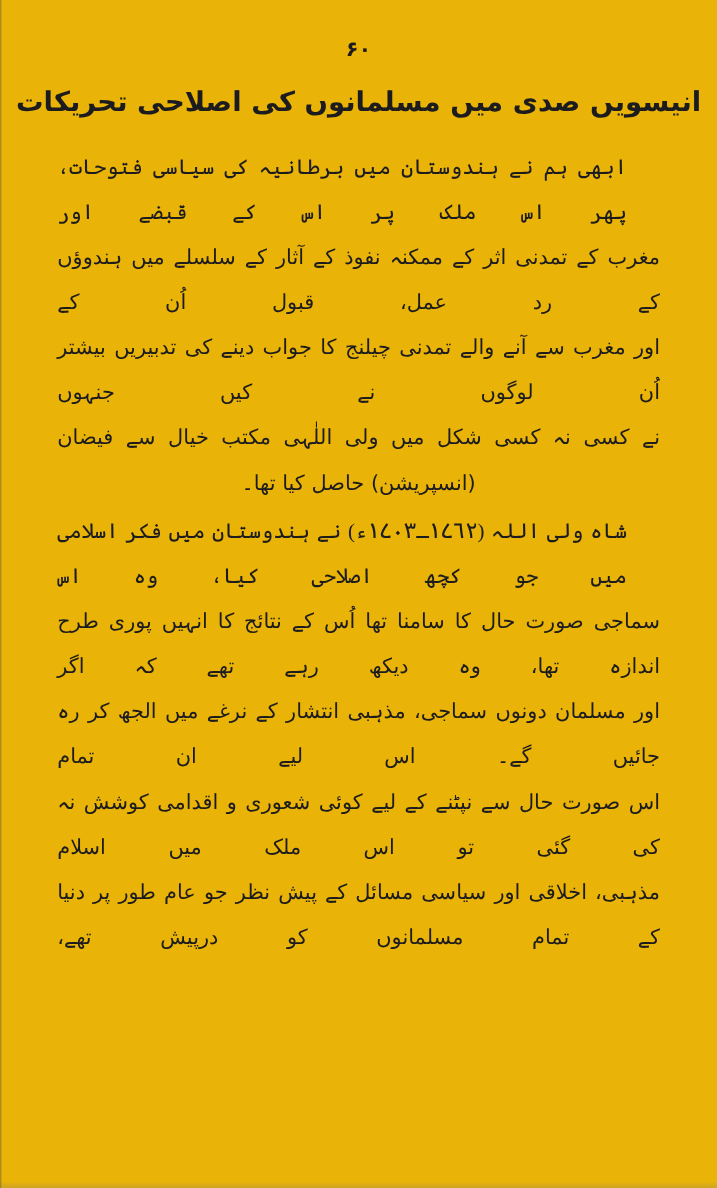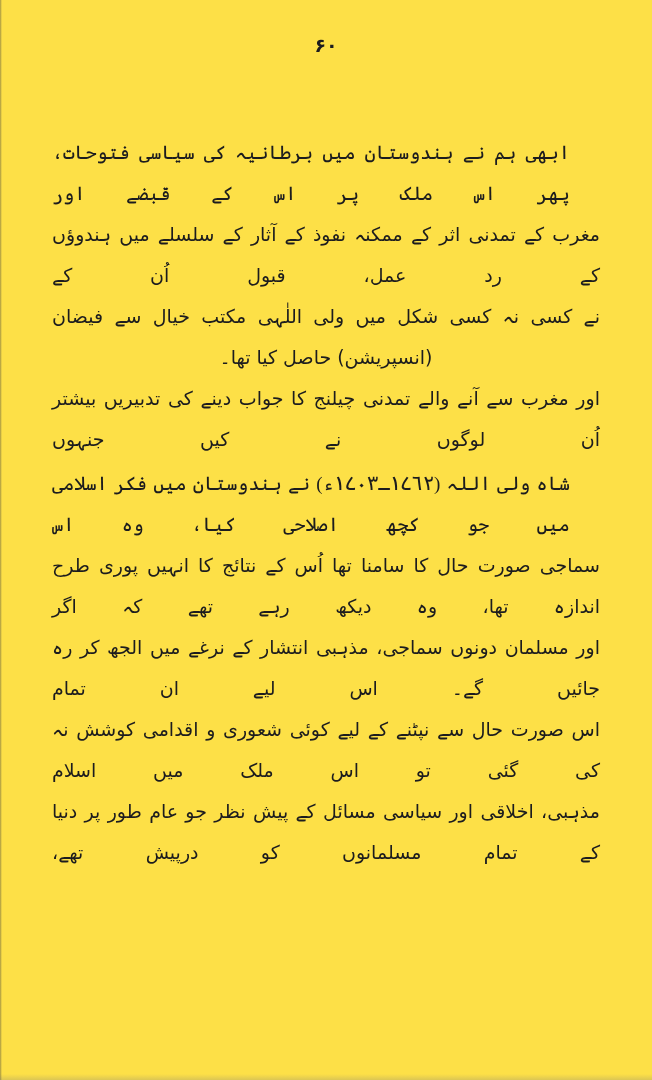--- a/index.html
+++ b/index.html
@@ -6,21 +6,21 @@
   html, body { width: 652px; height: 1080px; }
   body {
     font-family: "DejaVu Sans", sans-serif;
     background: #f6f5f2;
     position: relative;
     overflow: hidden;
   }
   .scan-page {
     position: absolute;
     inset: 0;
-    background: #fde047;
+    background: #eab308;
     color: #1c1c1e;
     direction: rtl;
   }
   
   .edge-left {
     position: absolute; left: 0; top: 0; bottom: 0; width: 2px;
     background: linear-gradient(to right, rgba(60,60,60,.45), rgba(60,60,60,0));
   }
   .edge-bottom {
     position: absolute; left: 0; right: 0; bottom: 0; height: 6px;
@@ -59,28 +59,29 @@
   .line.centerline { text-align-last: center; }
   .line.indent { padding-right: 30px; font-family: Liberation Serif, serif; }
 </style>
 </head>
 <body>
 
 <div class="scan-page">
 
   <div class="page-number">۶۰</div>
 
+  <div class="heading">انیسویں صدی میں مسلمانوں کی اصلاحی تحریکات</div>
 
   <div class="body-text">
 
     <div class="para">
       <div class="line just indent">ابھی ہم نے ہندوستان میں برطانیہ کی سیاسی فتوحات، پھر اس ملک پر اس کے قبضے اور</div>
       <div class="line just">مغرب کے تمدنی اثر کے ممکنہ نفوذ کے آثار کے سلسلے میں ہندوؤں کے رد عمل، قبول اُن کے</div>
+      <div class="line just">اور مغرب سے آنے والے تمدنی چیلنج کا جواب دینے کی تدبیریں بیشتر اُن لوگوں نے کیں جنہوں</div>
       <div class="line centerline">نے کسی نہ کسی شکل میں ولی اللٰہی مکتب خیال سے فیضان (انسپریشن) حاصل کیا تھا۔</div>
-      <div class="line just">اور مغرب سے آنے والے تمدنی چیلنج کا جواب دینے کی تدبیریں بیشتر اُن لوگوں نے کیں جنہوں</div>
     </div>
 
     <div class="para">
       <div class="line just indent">شاہ ولی اللہ (۱۷۶۲ـ۱۷۰۳ء) نے ہندوستان میں فکر اسلامی میں جو کچھ اصلاحی کیا، وہ اس</div>
       <div class="line just">سماجی صورت حال کا سامنا تھا اُس کے نتائج کا انہیں پوری طرح اندازہ تھا، وہ دیکھ رہے تھے کہ اگر</div>
       <div class="line just">اور مسلمان دونوں سماجی، مذہبی انتشار کے نرغے میں الجھ کر رہ جائیں گے۔ اس لیے ان تمام</div>
       <div class="line just">اس صورت حال سے نپٹنے کے لیے کوئی شعوری و اقدامی کوشش نہ کی گئی تو اس ملک میں اسلام</div>
       <div class="line just">مذہبی، اخلاقی اور سیاسی مسائل کے پیش نظر جو عام طور پر دنیا کے تمام مسلمانوں کو درپیش تھے،</div>
 
     </div>

